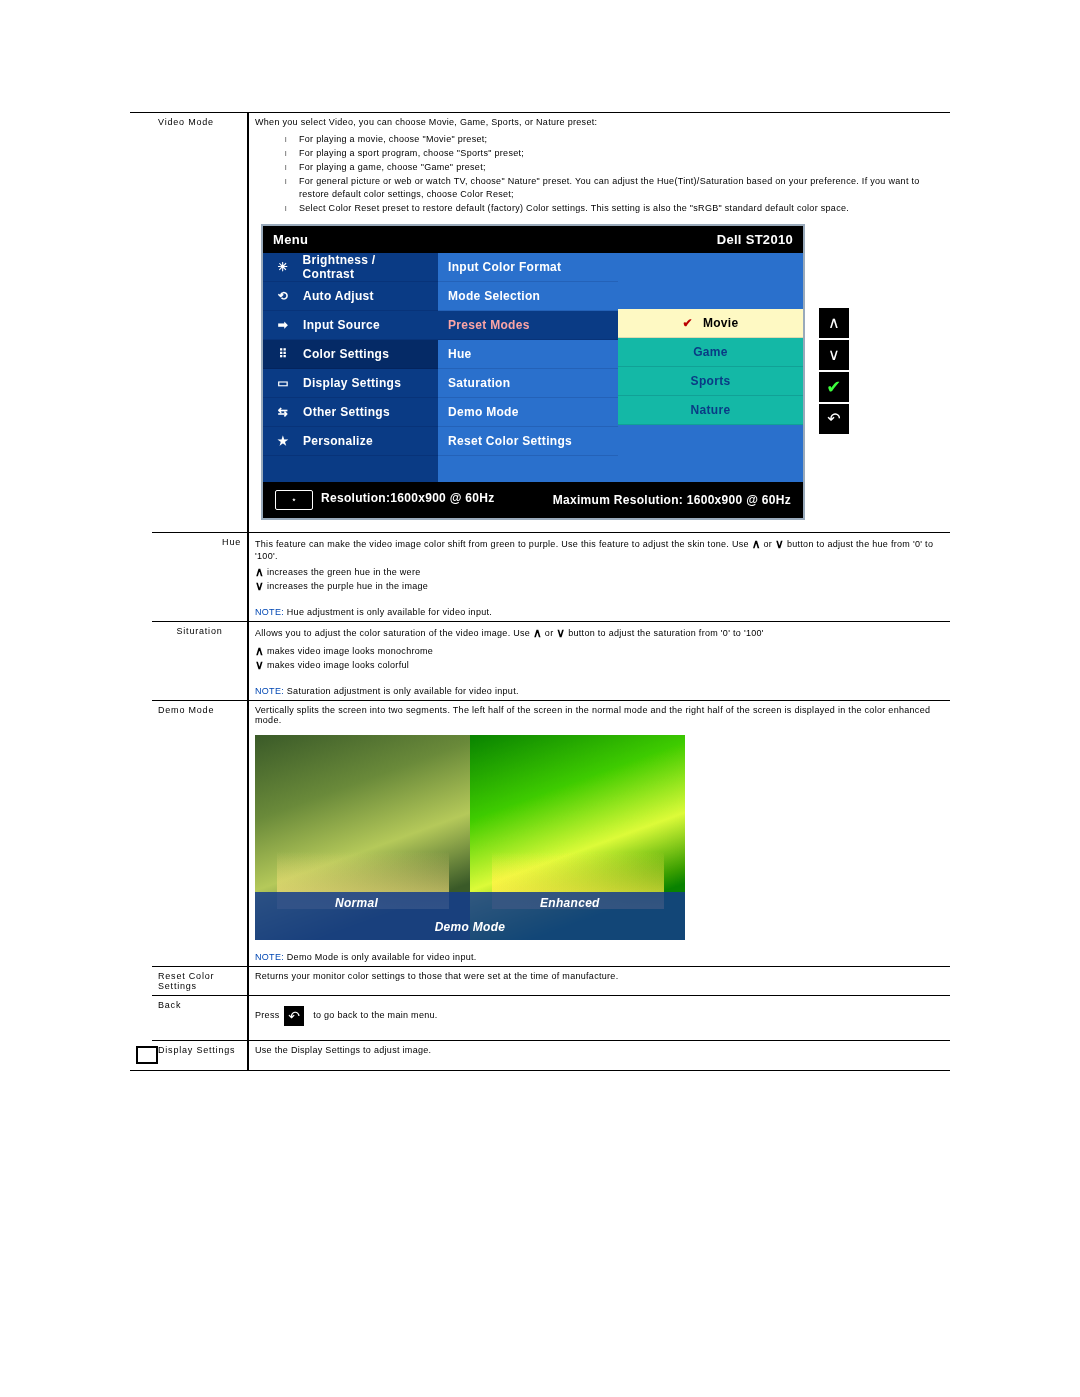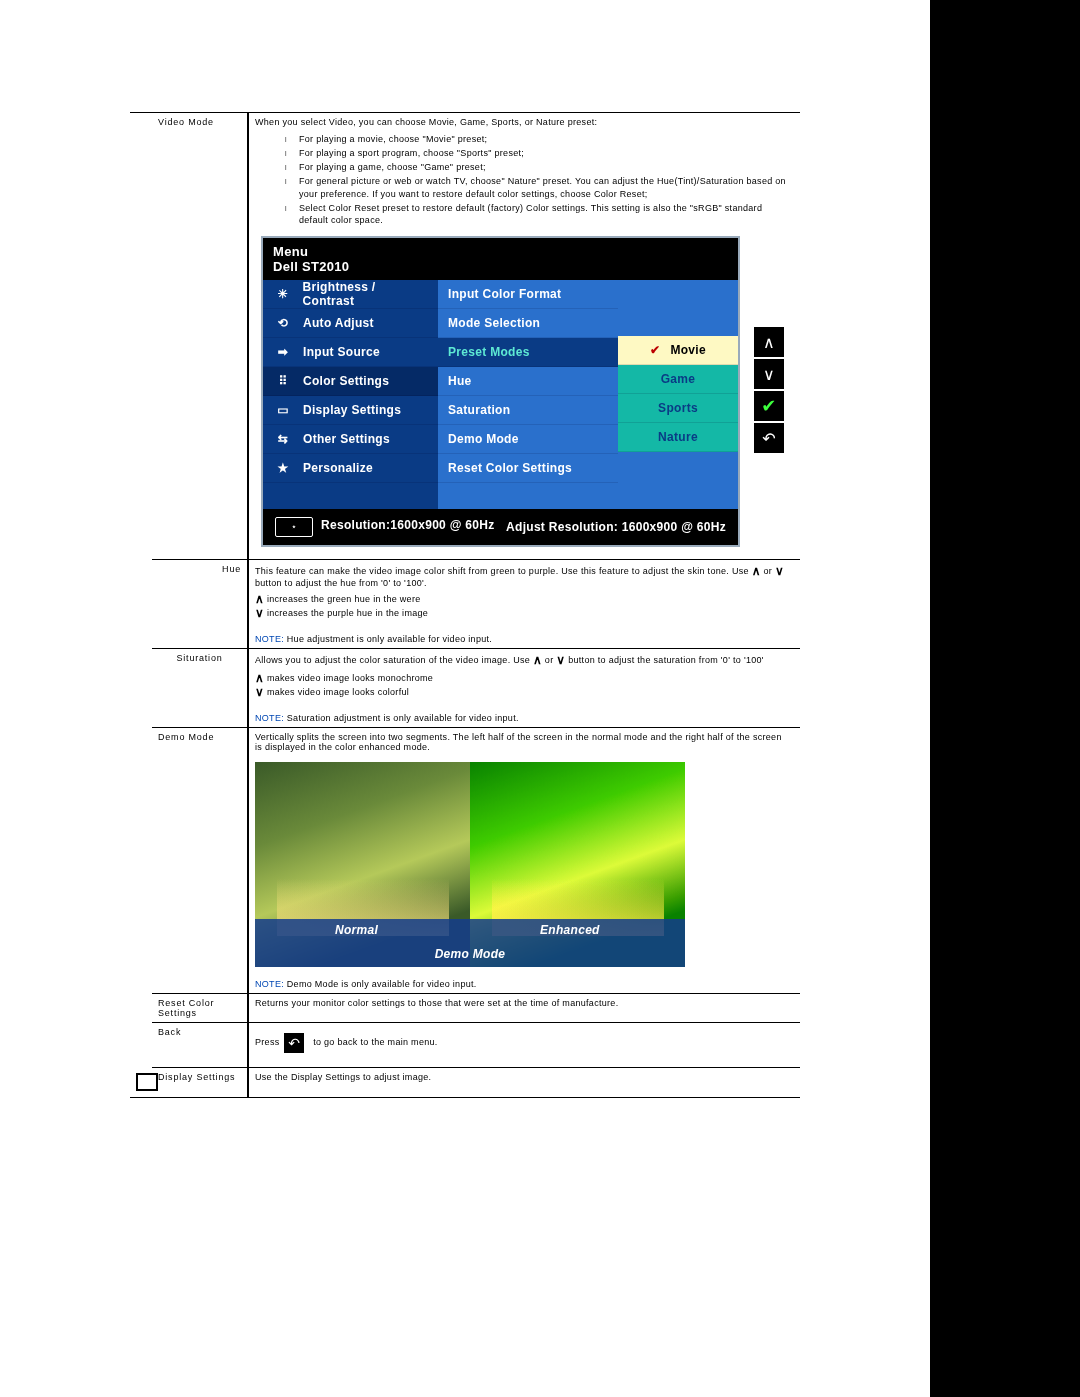--- a/index.html
+++ b/index.html
@@ -5,21 +5,21 @@
   html, body {
     margin: 0;
     padding: 0;
     background: #000;
     font-family: Verdana, Arial, sans-serif;
     font-size: 10px;
     color: #000;
     letter-spacing: 0.3px;
   }
   .page {
-    width: 930px;
+    width: 1080px;
     height: 1397px;
     background: #fff;
     position: relative;
     box-sizing: border-box;
     padding: 112px 130px 40px 130px;
   }
   .outer {
     border-top: 1px solid #000;
     border-bottom: 1px solid #000;
   }
@@ -98,21 +98,20 @@
     color: #fff;
     font-family: Arial, sans-serif;
   }
   .osd-header {
     background: #000;
     display: flex;
     justify-content: space-between;
     padding: 6px 10px;
     font-size: 13px;
     font-weight: bold;
-    flex-direction: column;
   }
   .osd-body {
     display: flex;
   }
   .osd-col1 {
     width: 175px;
     background: #0a3b85;
   }
   .osd-col2 {
     width: 180px;
@@ -133,21 +132,21 @@
   }
   .osd-col1 .osd-row { gap: 10px; }
   .osd-icon {
     width: 20px; height: 20px;
     display: flex; align-items: center; justify-content: center;
     color: #fff;
   }
   .osd-col2 .osd-row { background: #2a70cc; }
   .osd-col2 .sel {
     background: #0a3b85;
-    color: #5eead4;
+    color: #fca5a5;
   }
   .osd-col3 .osd-row {
     background: #14b8a6;
     color: #0a3b85;
     justify-content: center;
   }
   .osd-col3 .empty { background: #2a70cc; border: none; }
   .osd-col3 .movie {
     background: #fef9c3;
     color: #000;
@@ -335,21 +334,21 @@
                 <div class="osd-row movie">Movie</div>
                 <div class="osd-row">Game</div>
                 <div class="osd-row">Sports</div>
                 <div class="osd-row">Nature</div>
                 <div class="osd-row empty"></div>
                 <div class="osd-row empty" style="height:26px"></div>
               </div>
             </div>
             <div class="osd-footer">
               <span><span class="energy-logo">⋆</span><span>Resolution:1600x900 @ 60Hz</span></span>
-              <span>Adjust Resolution: 1600x900 @ 60Hz</span>
+              <span>Maximum Resolution: 1600x900 @ 60Hz</span>
             </div>
           </div>
           <div class="osd-side">
             <div class="btn">∧</div>
             <div class="btn">∨</div>
             <div class="btn check">✔</div>
             <div class="btn">↶</div>
           </div>
         </div>
       </td>

